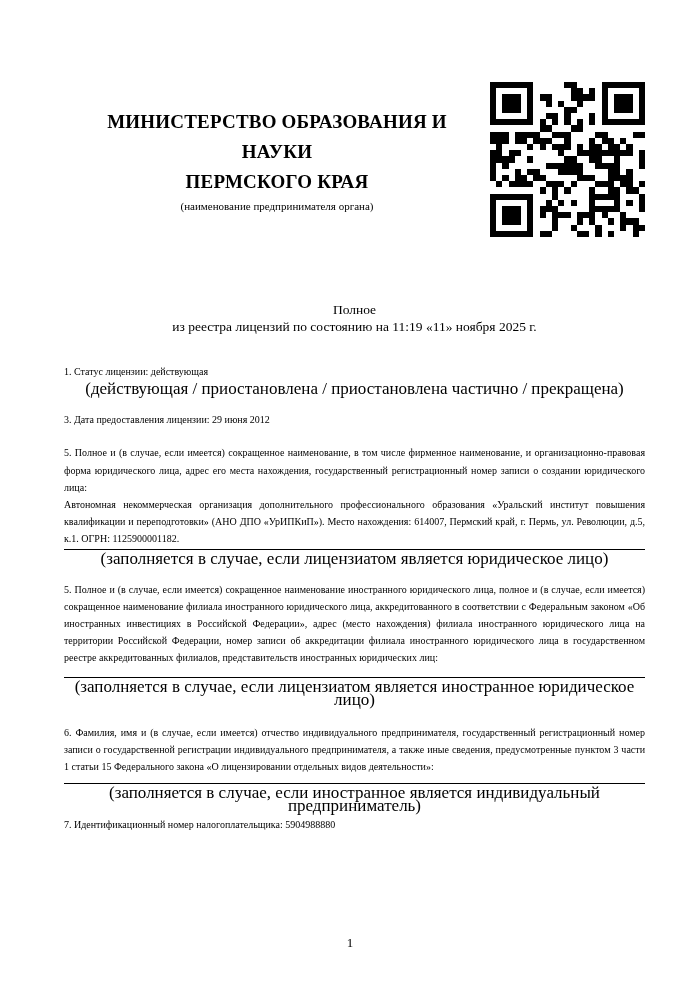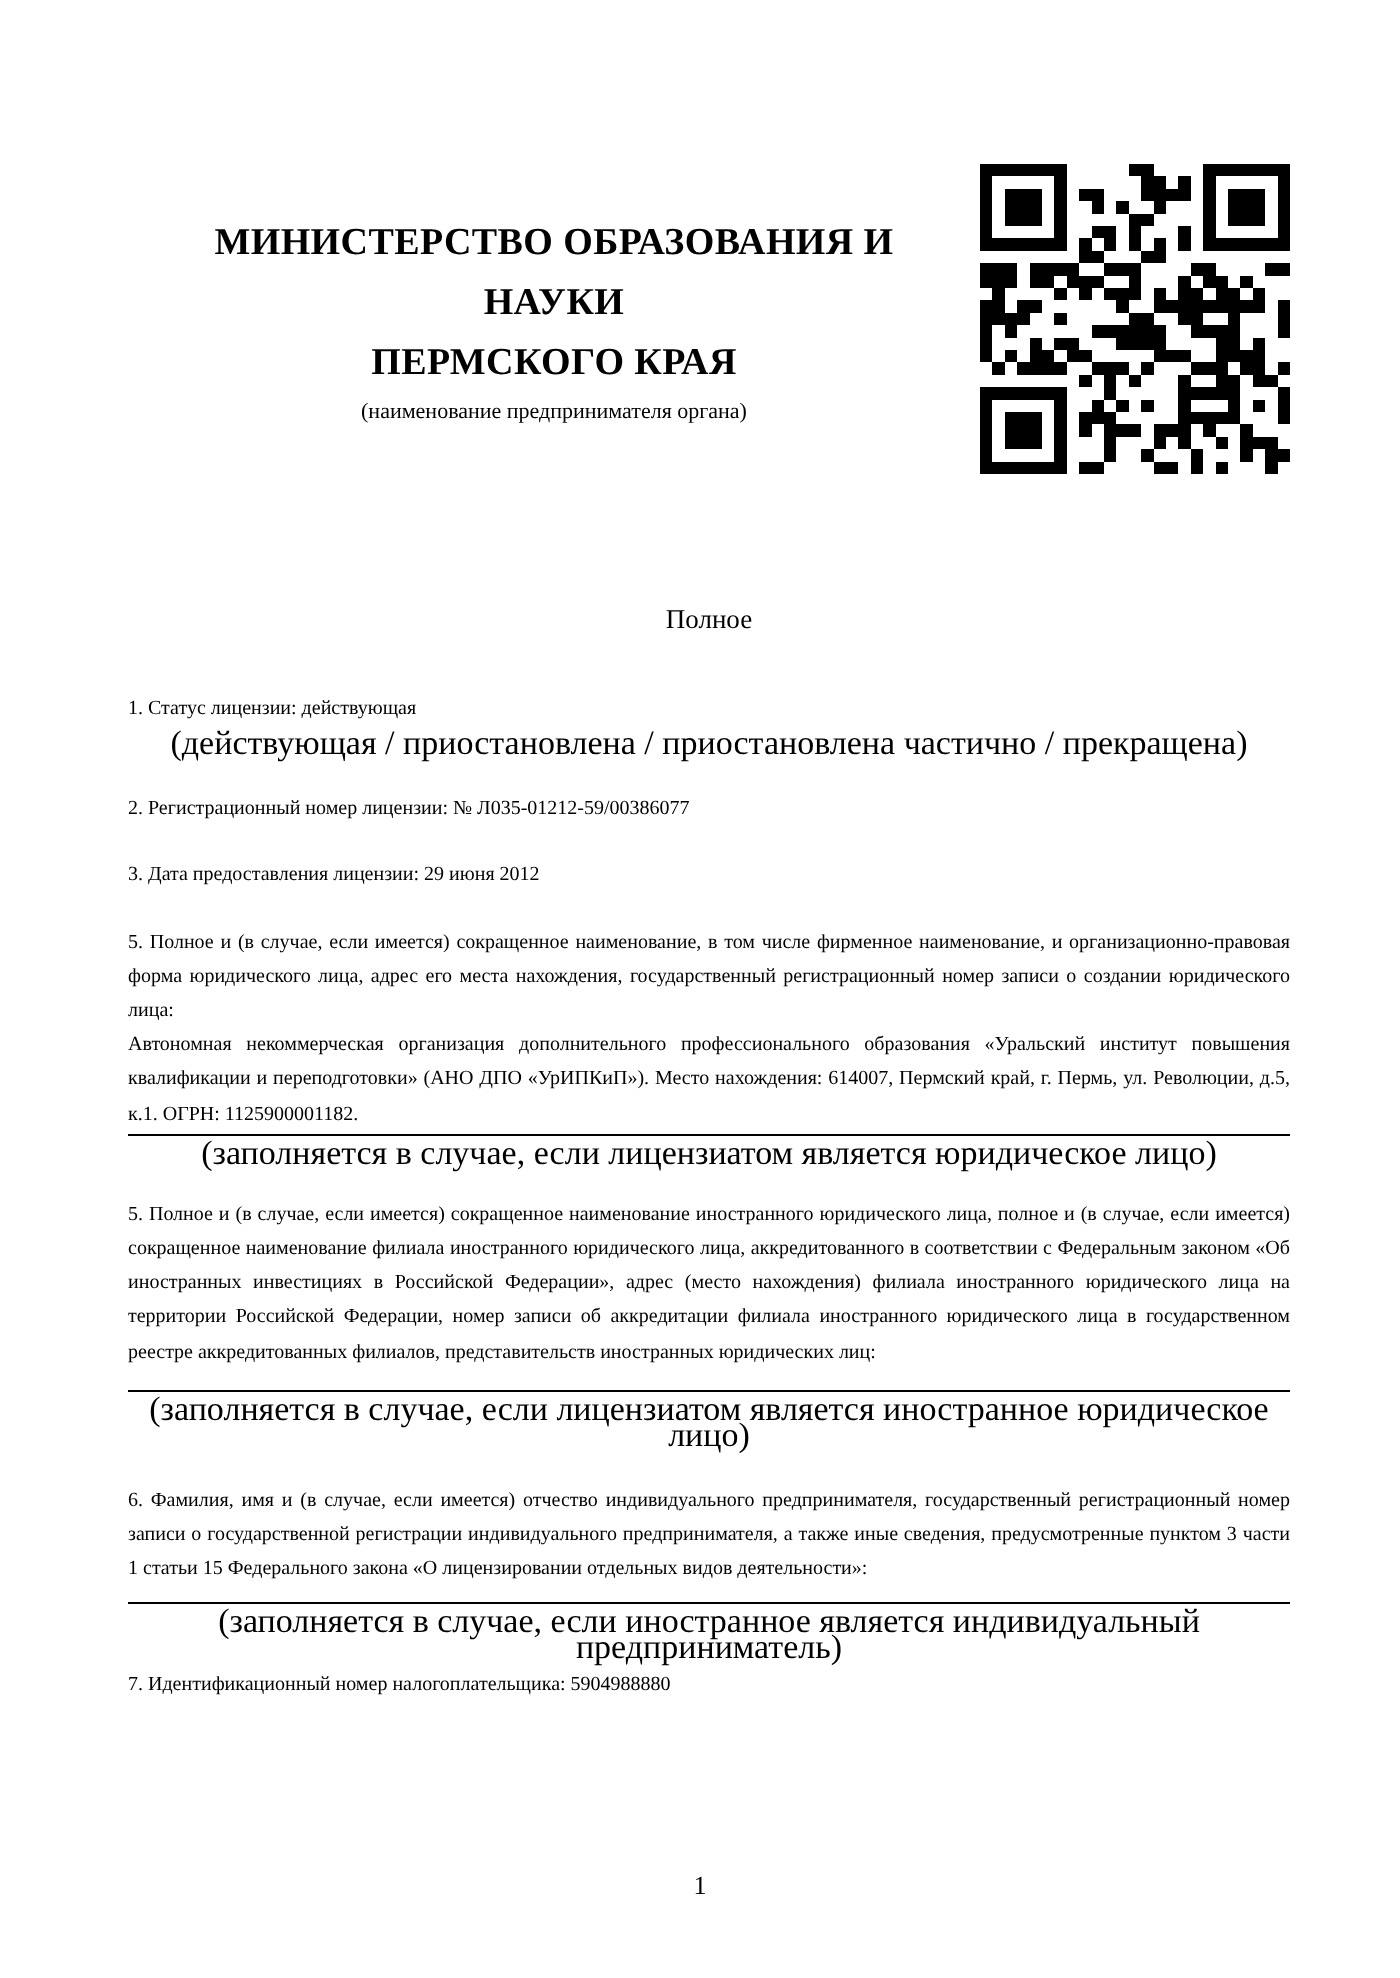--- a/index.html
+++ b/index.html
@@ -261,26 +261,26 @@
           <rect x="19" y="1" width="5" height="5" fill="#fff"></rect>
           <rect x="20" y="2" width="3" height="3"></rect>
           <rect x="0" y="18" width="7" height="7"></rect>
           <rect x="1" y="19" width="5" height="5" fill="#fff"></rect>
           <rect x="2" y="20" width="3" height="3"></rect>
         </svg>
     </div>
 
     <div class="title-block">
       <div>Полное</div>
+      <div>из реестра лицензий по состоянию на 11:19 «11» ноября 2025 г.</div>
     </div>
 
     <p class="item sp28">1. Статус лицензии: действующая</p>
     <p class="caption">(действующая / приостановлена / приостановлена частично / прекращена)</p>
 
-    <p class="item sp18">2. Регистрационный номер лицензии: № Л035-01212-59/00386077</p>
 
     <p class="item sp16">3. Дата предоставления лицензии: 29 июня 2012</p>
 
     <p class="item justify sp16">5. Полное и (в случае, если имеется) сокращенное наименование, в том числе фирменное наименование, и организационно-правовая форма юридического лица, адрес его места нахождения, государственный регистрационный номер записи о создании юридического лица:</p>
     <p class="item justify">Автономная некоммерческая организация дополнительного профессионального образования «Уральский институт повышения квалификации и переподготовки» (АНО ДПО «УрИПКиП»). Место нахождения: 614007, Пермский край, г. Пермь, ул. Революции, д.5, к.1. ОГРН: 1125900001182.</p>
     <div class="rule"></div>
     <p class="caption">(заполняется в случае, если лицензиатом является юридическое лицо)</p>
 
     <p class="item justify sp16">5. Полное и (в случае, если имеется) сокращенное наименование иностранного юридического лица, полное и (в случае, если имеется) сокращенное наименование филиала иностранного юридического лица, аккредитованного в соответствии с Федеральным законом «Об иностранных инвестициях в Российской Федерации», адрес (место нахождения) филиала иностранного юридического лица на территории Российской Федерации, номер записи об аккредитации филиала иностранного юридического лица в государственном реестре аккредитованных филиалов, представительств иностранных юридических лиц:</p>
     <div class="rule sp10"></div>

